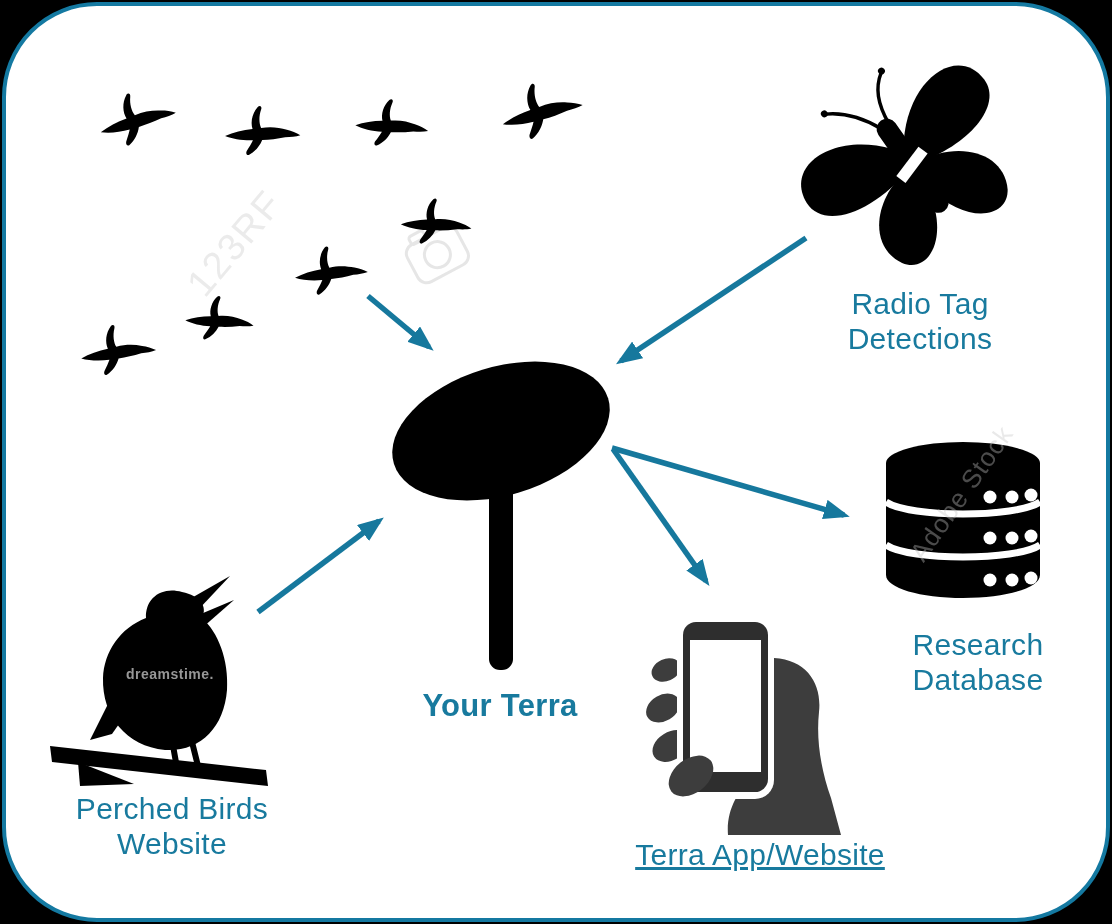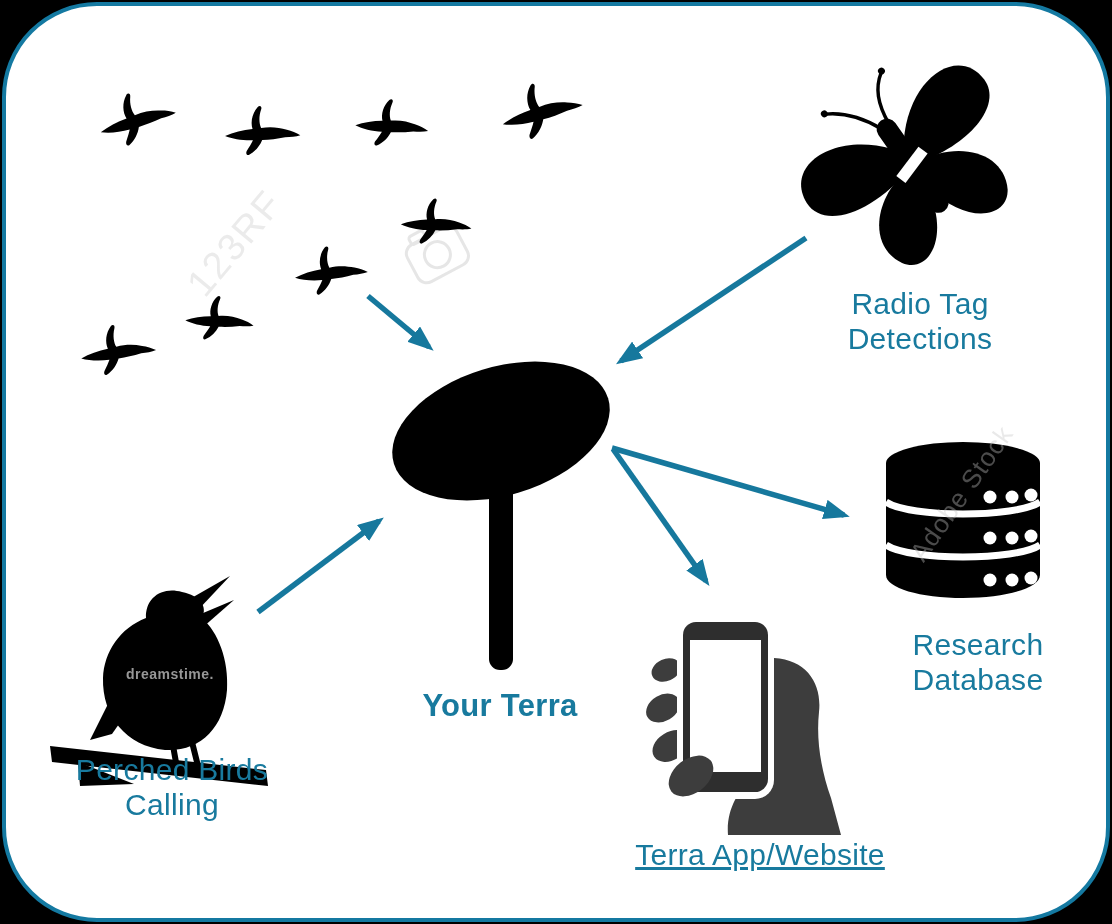--- a/index.html
+++ b/index.html
@@ -143,23 +143,23 @@
   <div class="wm-dt">dreamstime.</div>
   <div class="wm-as">Adobe Stock</div>
 
   <div class="label bold" style="left:350px;top:688px;width:300px;">
     <div>Your Terra</div>
   </div>
   <div class="label" style="left:770px;top:286px;width:300px;">
     <div>Radio Tag</div>
     <div>Detections</div>
   </div>
-  <div class="label" style="left:22px;top:752px;width:300px;">
+  <div class="label" style="left:22px;top:791px;width:300px;">
     <div>Perched Birds</div>
-    <div>Calling</div>
+    <div>Website</div>
   </div>
   <div class="label" style="left:610px;top:837px;width:300px;text-decoration:underline;">
     <div>Terra App/Website</div>
   </div>
   <div class="label" style="left:828px;top:627px;width:300px;">
     <div>Research</div>
     <div>Database</div>
   </div>
 
 </div>

